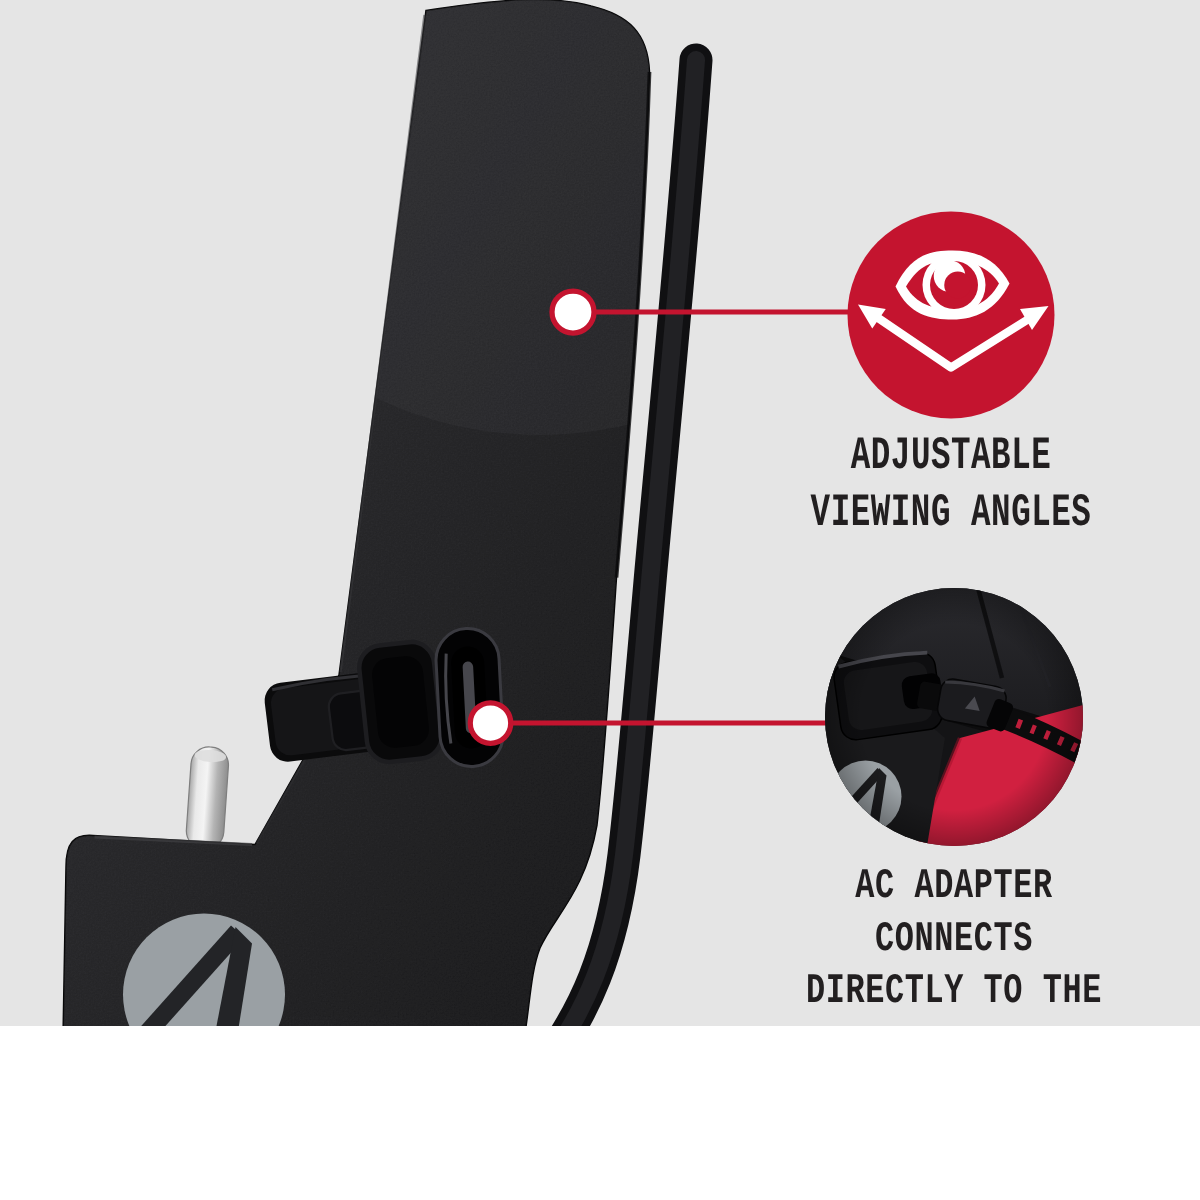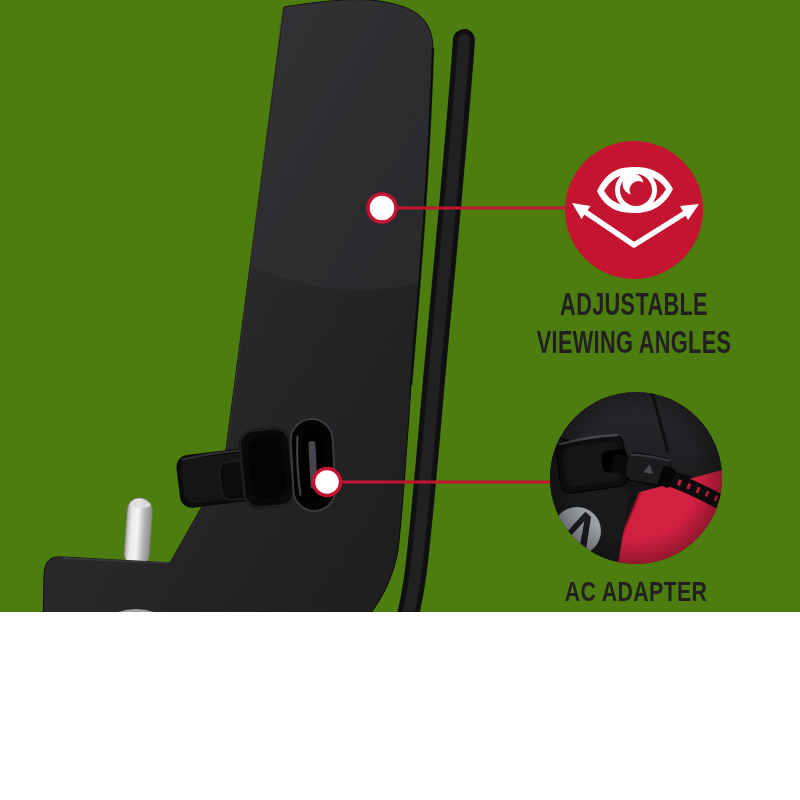--- a/index.html
+++ b/index.html
@@ -1,17 +1,17 @@
 <!DOCTYPE html>
 <html><head>
 <meta charset="utf-8">
 <style>
   html,body{margin:0;padding:0;background:#ffffff;}
-  #stage{position:relative;width:800px;height:612px;background:#4d7c0f;overflow:hidden;
-         font-family:Liberation Sans, sans-serif;}
+  #stage{position:relative;width:800px;height:684px;background:#e5e5e5;overflow:hidden;
+         font-family:Liberation Mono, monospace;}
   #product-svg{position:absolute;left:0;top:0;}
   .callout-label{position:absolute;font-weight:bold;color:#221F20;text-align:center;
                  white-space:pre-line;transform-origin:50% 50%;}
   #label-viewing-angles{left:494px;top:286px;width:280px;font-size:31px;line-height:38px;
                  transform:scaleX(.70);letter-spacing:.5px;}
   #label-ac-adapter{left:496px;top:574px;width:280px;font-size:28px;line-height:35px;
                  transform:scaleX(.76);letter-spacing:.5px;}
 </style>
 </head>
 <body>

